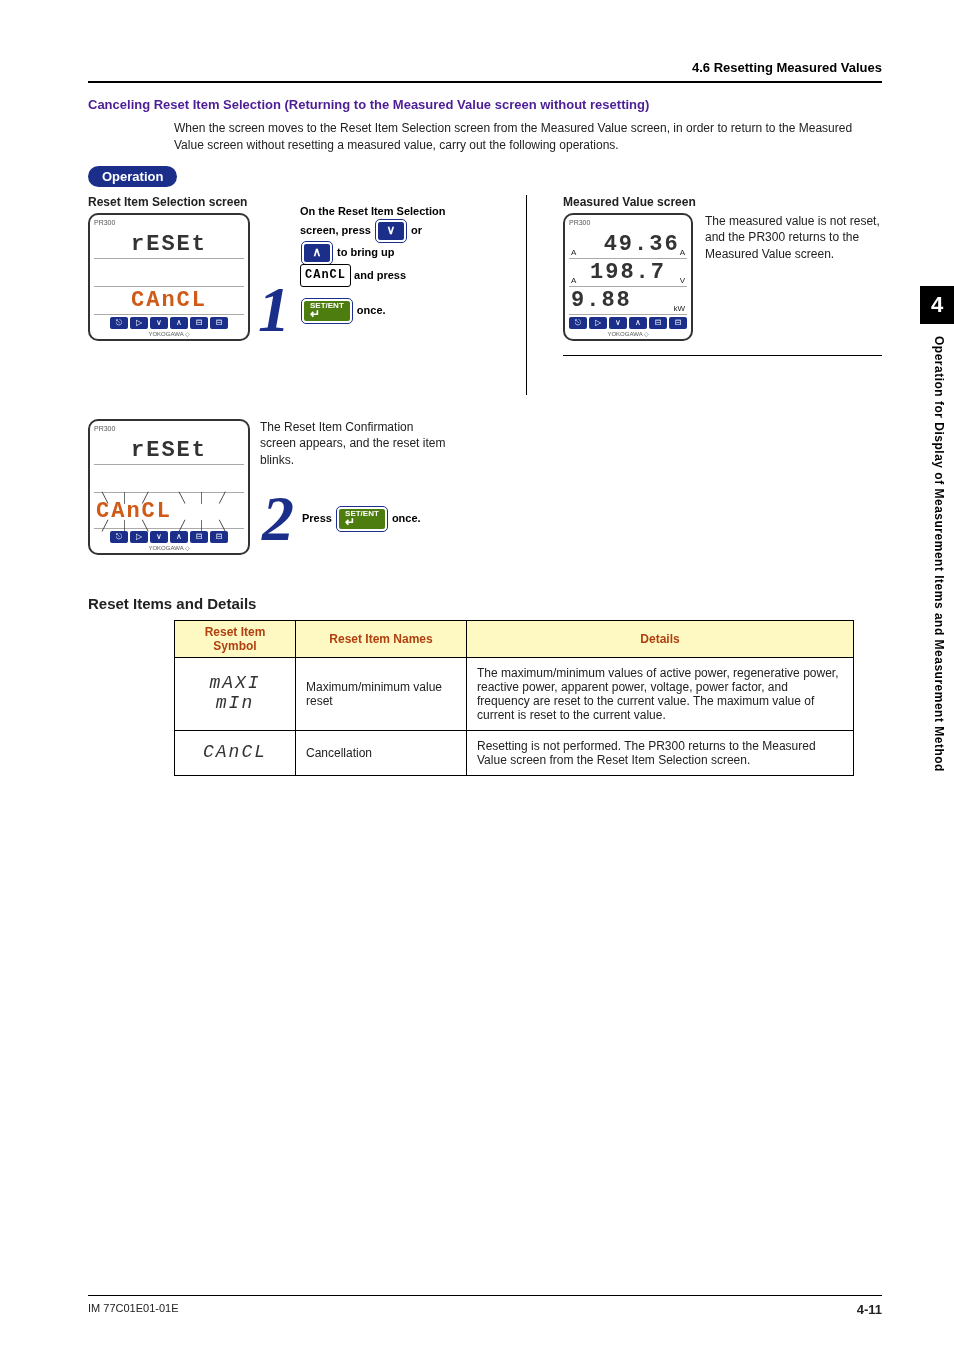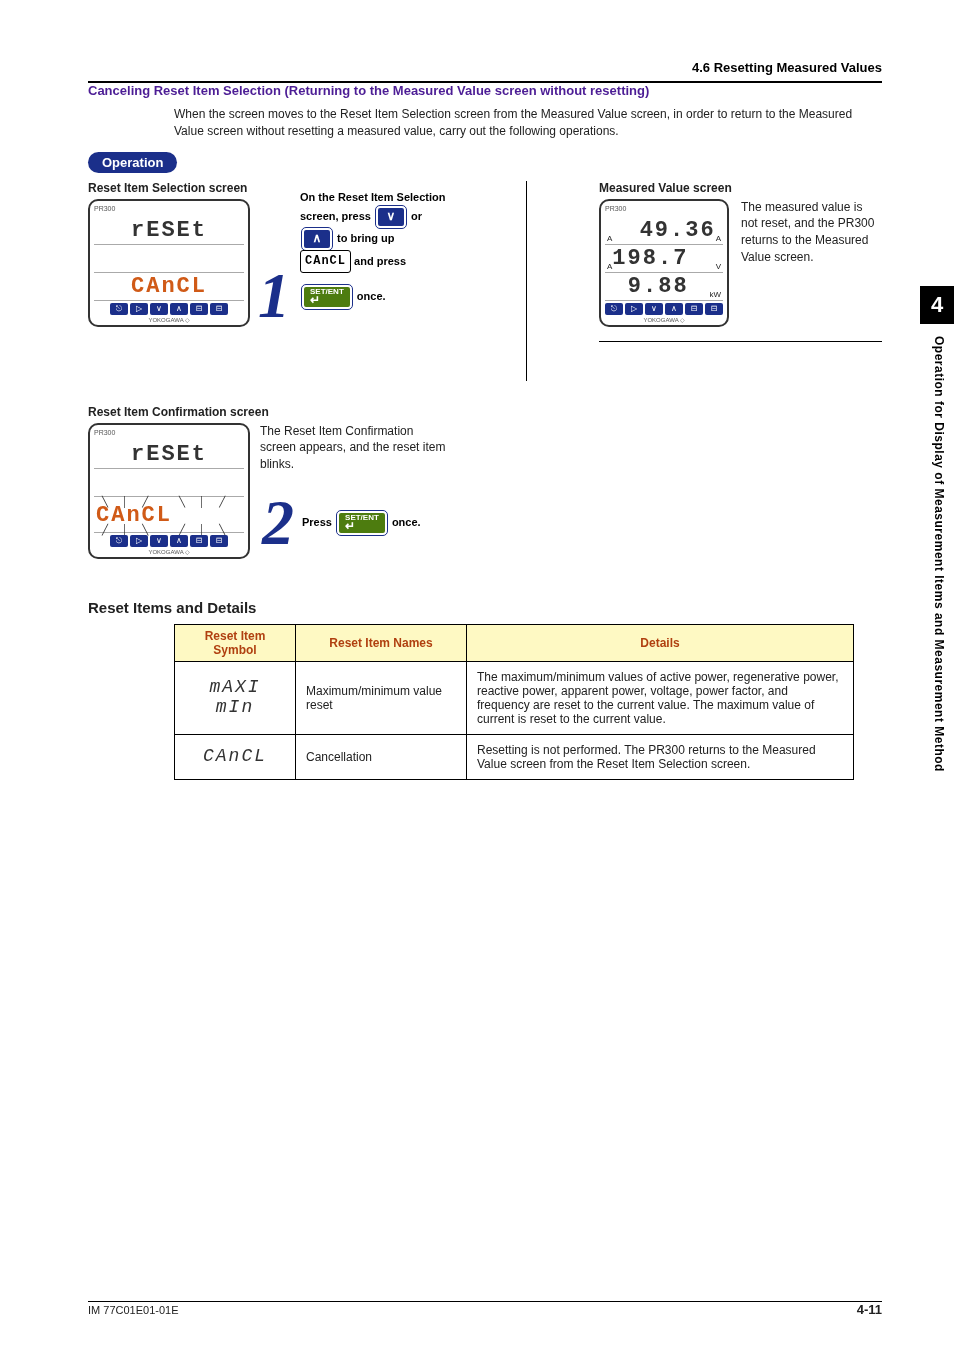--- a/index.html
+++ b/index.html
@@ -17,20 +17,21 @@
     padding: 60px 72px 0 88px;
     position: relative;
   }
   .section-header {
     text-align: right;
     color: #000;
     font-weight: bold;
     font-size: 13px;
     padding-bottom: 6px;
     border-bottom: 2px solid #000;
+    margin-bottom: 14px;
   }
   h2.cancel-title {
     font-size: 13px;
     font-weight: bold;
     margin: 0 0 8px 0;
     color: #4c1d95;
   }
   .intro {
     margin-left: 86px;
     margin-bottom: 8px;
@@ -55,21 +56,20 @@
   .left-col {
     width: 410px;
   }
   .vdiv {
     border-left: 1px solid #000;
     height: 200px;
     margin: 0 20px 0 12px;
   }
   .right-col {
     flex: 1;
-    margin-left: 36px;
   }
   .screen-label {
     font-weight: bold;
     font-size: 12px;
     margin-bottom: 4px;
   }
   .lcd-panel {
     display: inline-block;
     width: 150px;
     border: 2px solid #333;
@@ -275,24 +275,24 @@
     letter-spacing: 0.5px;
     color: #000;
     height: 560px;
   }
   .footer {
     position: absolute;
     bottom: 34px;
     left: 88px;
     right: 72px;
     border-top: 1.5px solid #000;
+    padding-top: 6px;
     display: flex;
     justify-content: space-between;
     font-size: 11px;
-    align-items: center;
   }
   .footer .pg { font-weight: bold; font-size: 13px; }
   .blink-marks {
     font-size: 10px;
     color: #333;
     margin: -2px 0 -4px 6px;
     letter-spacing: 14px;
   }
 </style>
 </head>
@@ -368,46 +368,45 @@
       <div class="right-flex">
         <div class="lcd-panel">
           <div class="lcd-tiny"><span>PR300</span></div>
           <div class="lcd-row">
               <span style="font-size:8px">A</span>
               <span class="lcd-big" style="text-align:right">49.36</span>
               <span style="font-size:8px">A</span>
             </div>
           <div class="lcd-row">
               <span style="font-size:8px">A</span>
-              <span class="lcd-big" style="text-align:left">198.7</span>
+              <span class="lcd-big" style="text-align:center">198.7</span>
               <span style="font-size:8px">V</span>
             </div>
           <div class="lcd-row">
-              <span class="lcd-big" style="text-align:center">9.88</span>
+              <span class="lcd-big" style="text-align:left">9.88</span>
               <span style="font-size:8px">kW</span>
             </div>
           <div class="lcd-buttons">
             <span class="lcd-btn">⎋</span>
               <span class="lcd-btn">▷</span>
               <span class="lcd-btn">∨</span>
               <span class="lcd-btn">∧</span>
               <span class="lcd-btn">⊟</span>
               <span class="lcd-btn">⊟</span>
           </div>
           <div class="lcd-brand">YOKOGAWA ◇</div>
         </div>
         <div class="measured-note">The measured value is not reset, and the PR300 returns to the Measured Value screen.</div>
       </div>
       <div class="hr-right"></div>
     </div>
   </div>
 
   
   <div class="confirm-block">
-    <div class="screen-label">Reset Item Confirmation screen</div>
     <div class="confirm-row">
       <div class="lcd-panel">
         <div class="lcd-tiny"><span>PR300</span></div>
         <div class="lcd-row">
             <span class="lcd-big">rESEt</span>
           </div>
         <div class="lcd-row">
             <span class="lcd-big">&nbsp;</span>
           </div>
         <div class="lcd-row lcd-orange">

